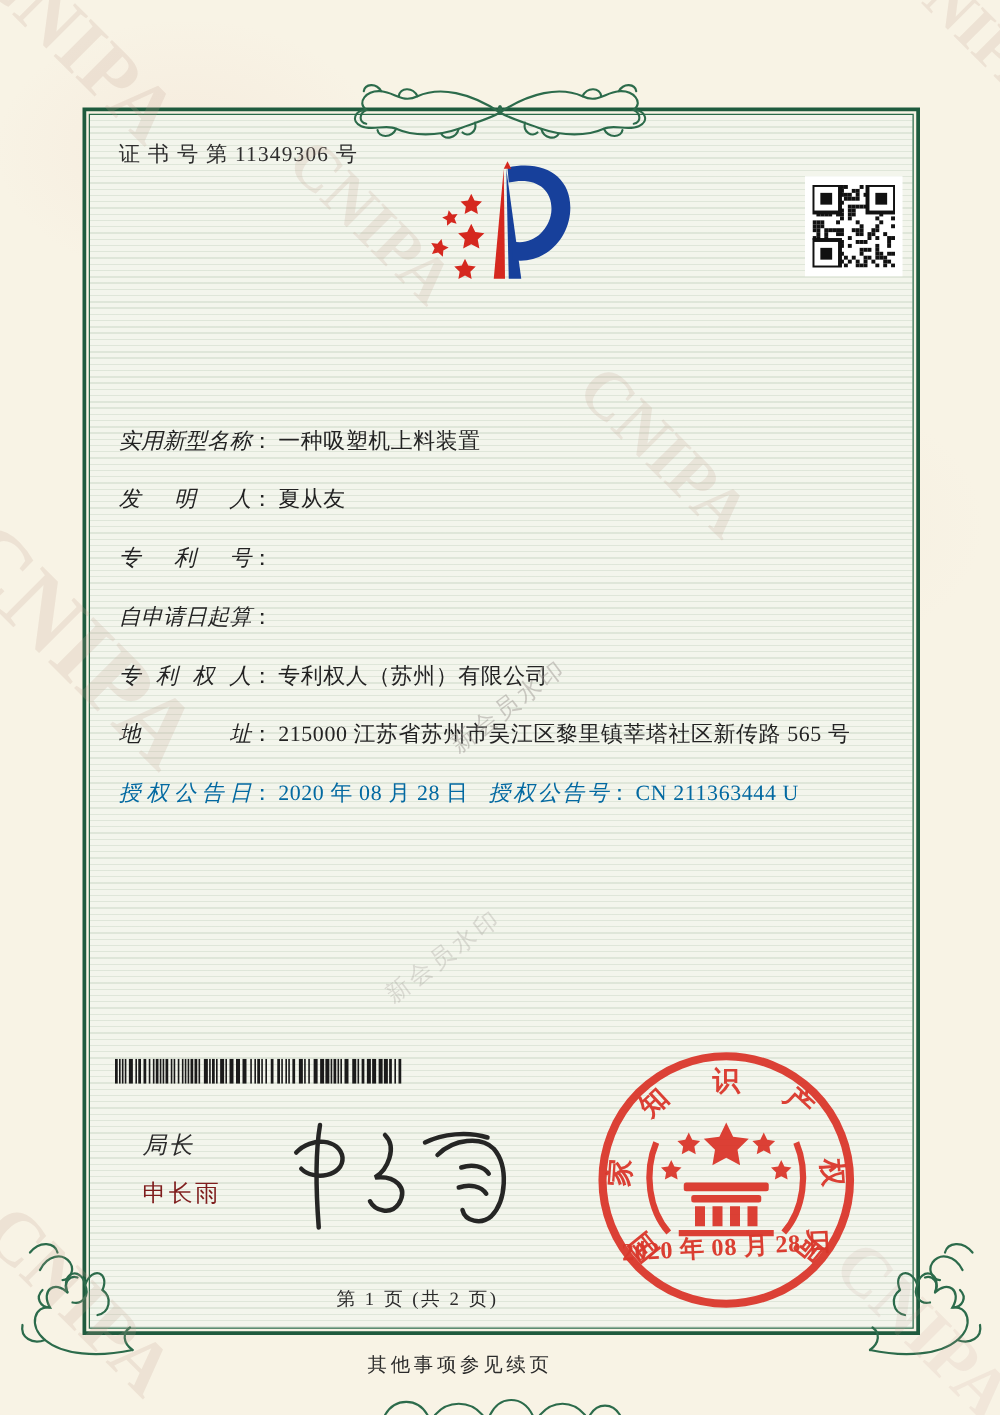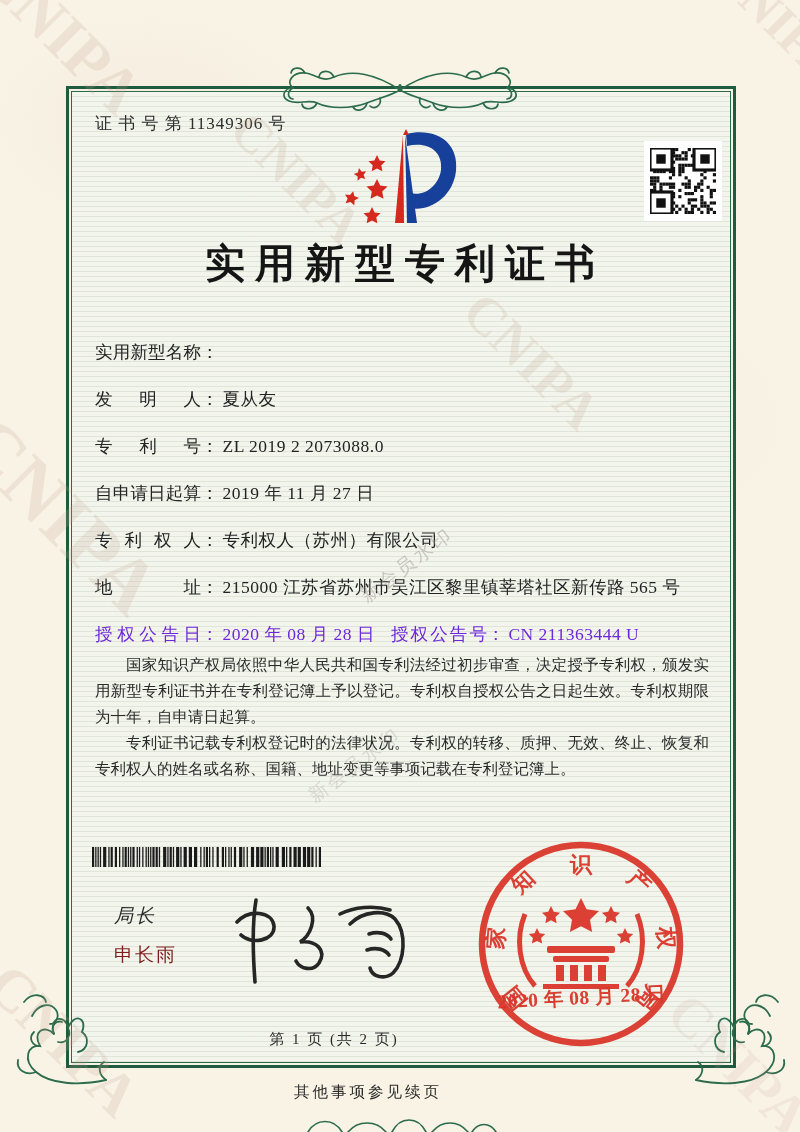--- a/index.html
+++ b/index.html
@@ -41,25 +41,25 @@
   .content{position:absolute;inset:0;z-index:10;}
   .cert-no{position:absolute;left:95px;top:112px;font-size:17px;letter-spacing:1px;color:#2d2d2d;}
   .logo{position:absolute;left:333px;top:121px;}
   .qr{position:absolute;left:644px;top:141px;width:78px;height:80px;background:#fff;
       display:flex;align-items:center;justify-content:center;}
   .title{position:absolute;left:0;width:800px;top:236px;text-align:center;
       font-size:40px;font-weight:bold;letter-spacing:10px;text-indent:10px;color:#151515;}
   .fields{position:absolute;left:95px;top:340px;width:616px;}
   .field-row{display:flex;align-items:baseline;font-size:17.5px;line-height:24px;margin-bottom:23px;
       color:#232323;white-space:nowrap;}
-  .field-label{display:inline-block;width:106px;text-align:justify;text-align-last:justify;flex:none;}
+  .field-label{display:inline-block;width:106px;text-align:justify;text-align-last:justify;flex:none;font-style:italic;}
   .field-colon{flex:none;margin-right:4px;}
   .field-value{letter-spacing:0.5px;}
   .grant-row{position:absolute;left:95px;top:622px;display:flex;font-size:17.5px;line-height:24px;
-      color:#6d28d9;white-space:nowrap;}
+      color:#0369a1;white-space:nowrap;}
   .grant-group2{margin-left:16px;}
   .grant-group2 .field-label{width:96px;}
   .paragraphs{position:absolute;left:95px;top:652px;width:614px;font-size:15.5px;line-height:26px;
       text-align:justify;color:#2a2a2a;}
   .paragraphs p{margin:0;text-indent:2em;}
   .barcode{position:absolute;left:92px;top:847px;}
   .sig-title{position:absolute;left:114px;top:903px;font-size:19px;color:#2b2b2b;
       font-family:"Liberation Sans","DejaVu Sans",sans-serif;letter-spacing:2px;font-style:italic;}
   .sig-name{position:absolute;left:114px;top:942px;font-size:19px;color:#7f1d1d;
       font-family:"Liberation Sans","DejaVu Sans",sans-serif;letter-spacing:2px;}
@@ -301,41 +301,39 @@
             <rect x="0" y="0" width="28" height="28" fill="none" stroke="#111" stroke-width="4"></rect>
             <rect x="8" y="8" width="12" height="12"></rect>
             <rect x="56" y="0" width="28" height="28" fill="none" stroke="#111" stroke-width="4"></rect>
             <rect x="64" y="8" width="12" height="12"></rect>
             <rect x="0" y="56" width="28" height="28" fill="none" stroke="#111" stroke-width="4"></rect>
             <rect x="8" y="64" width="12" height="12"></rect>
           </g>
       </svg>
     </div>
 
-    <div class="title">实用新型专利证书</div>
 
     <div class="fields">
       <div class="field-row">
         <span class="field-label">实用新型名称</span>
           <span class="field-colon">：</span>
+          <span class="field-value">一种吸塑机上料装置</span>
       </div>
       <div class="field-row">
         <span class="field-label">发明人</span>
           <span class="field-colon">：</span>
           <span class="field-value">夏从友</span>
       </div>
       <div class="field-row">
         <span class="field-label">专利号</span>
           <span class="field-colon">：</span>
-          <span class="field-value">ZL 2019 2 2073088.0</span>
       </div>
       <div class="field-row">
         <span class="field-label">自申请日起算</span>
           <span class="field-colon">：</span>
-          <span class="field-value">2019 年 11 月 27 日</span>
       </div>
       <div class="field-row">
         <span class="field-label">专利权人</span>
           <span class="field-colon">：</span>
           <span class="field-value">专利权人（苏州）有限公司</span>
       </div>
       <div class="field-row">
         <span class="field-label">地址</span>
           <span class="field-colon">：</span>
           <span class="field-value">215000 江苏省苏州市吴江区黎里镇莘塔社区新传路 565 号</span>
@@ -344,24 +342,20 @@
 
     <div class="grant-row">
       <div>
         <span class="field-label">授权公告日</span><span class="field-colon">：</span><span class="field-value">2020 年 08 月 28 日</span>
       </div>
       <div class="grant-group2">
         <span class="field-label">授权公告号</span><span class="field-colon">：</span><span class="field-value">CN 211363444 U</span>
       </div>
     </div>
 
-    <div class="paragraphs">
-      <p>国家知识产权局依照中华人民共和国专利法经过初步审查，决定授予专利权，颁发实用新型专利证书并在专利登记簿上予以登记。专利权自授权公告之日起生效。专利权期限为十年，自申请日起算。</p>
-      <p>专利证书记载专利权登记时的法律状况。专利权的转移、质押、无效、终止、恢复和专利权人的姓名或名称、国籍、地址变更等事项记载在专利登记簿上。</p>
-    </div>
 
     <svg class="barcode" width="230" height="20" viewBox="0 0 230 20">
       <g id="barcode-bars" fill="#1a1a1a">
           <rect x="0" y="0" width="2.2" height="20"></rect>
           <rect x="3.2" y="0" width="1.3" height="20"></rect>
           <rect x="5.5" y="0" width="1.3" height="20"></rect>
           <rect x="7.8" y="0" width="1.3" height="20"></rect>
           <rect x="11.1" y="0" width="3.2" height="20"></rect>
           <rect x="16.3" y="0" width="1.3" height="20"></rect>
           <rect x="18.6" y="0" width="2.2" height="20"></rect>

